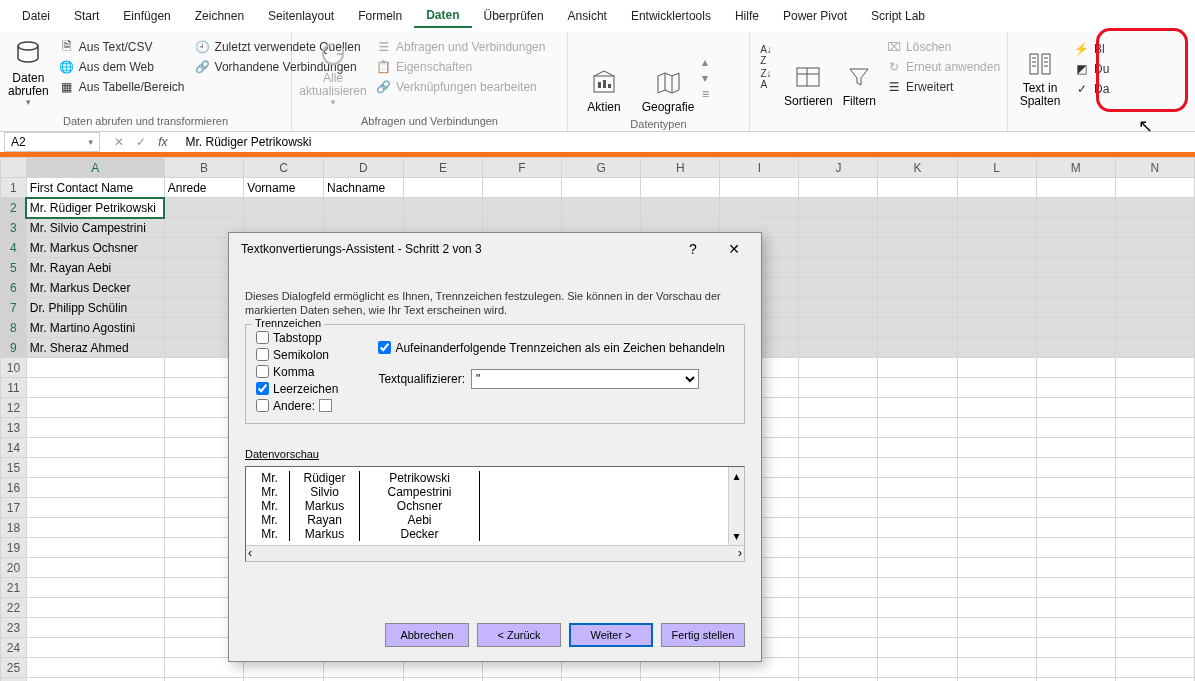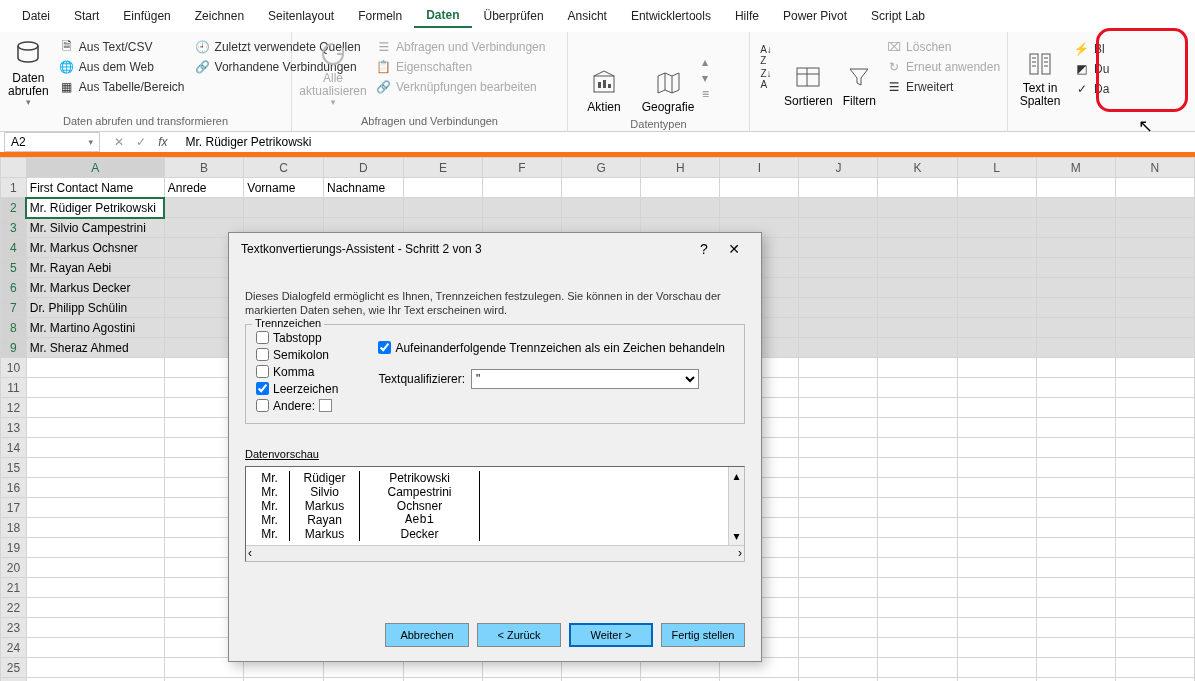--- a/index.html
+++ b/index.html
@@ -43,42 +43,42 @@
 table.grid th.rowh.sel, table.grid th.colh.sel { background: #d2d2d2; color:#217346;}
 table.grid td { padding: 1px 3px; height: 20px; overflow:hidden; white-space:nowrap;}
 .sel-range td { background: #ddd; }
 .active-cell { background: #fff !important; outline: 2px solid #217346; outline-offset:-1px; }
 
 .col-A { width: 138px; }
 .col-std { width: 80px; }
 
 
 .dialog { position:absolute; top: 232px; left: 228px; width: 534px; height: 430px; background: #f0f0f0; border: 1px solid #888; box-shadow: 4px 4px 12px rgba(0,0,0,0.25); display:flex; flex-direction: column; }
-.dlg-title { display:flex; align-items:center; padding: 8px 12px; }
+.dlg-title { display:flex; align-items:center; padding: 8px 12px; gap: 11px; }
 .dlg-title .t { flex:1; font-size: 12px; }
 .dlg-title .help, .dlg-title .close { width: 30px; text-align:center; font-size: 14px; }
 .dlg-body { flex:1; padding: 8px 16px; display:flex; flex-direction:column; gap: 6px; }
 .dlg-instr { font-size: 11px; color:#333; line-height:1.3;margin-top:16px;}
 .fieldset { border: 1px solid #bbb; padding: 6px 10px 10px; position: relative; display:flex; gap: 40px;}
 .fieldset .legend { position:absolute; top:-8px; left:6px; background:#f0f0f0; padding: 0 3px; font-size:11px;}
 .chk-col { display:flex; flex-direction:column; gap: 3px;}
 .chk { display:flex; align-items:center; gap: 4px; font-size:11px;}
 .chk input { width:13px; height:13px;}
 .opt-col { display:flex; flex-direction:column; gap: 14px; padding-top: 10px;}
 .opt-row { display:flex; align-items:center; gap: 6px; font-size:11px;}
 .opt-row select { width: 228px; border:1px solid #888; height:20px; background:#fff;}
 .andere-input { width: 30px; border:1px solid #888; height:16px; }
 .preview-label { font-size:11px; padding-top:18px;text-decoration:underline;}
 .preview { border: 1px inset #bbb; background: #fff; height: 96px; position:relative; font-family: "Courier New", monospace; font-size:12px; padding: 4px 4px 16px; overflow:hidden;}
 .preview .pv-row { display:flex;text-align:center; }
 .preview .pv-cell { border-right: 1px solid #000; padding: 0 4px; }
 .preview .sb-v { position:absolute; right:0; top:0; bottom:16px; width:16px; background:#eee; border-left:1px solid #ccc; display:flex; flex-direction:column; justify-content:space-between; align-items:center; padding:2px 0;}
 .preview .sb-h { position:absolute; left:0; right:0; bottom:0; height:16px; background:#eee; border-top:1px solid #ccc; display:flex; justify-content:space-between; align-items:center; padding:0 2px;}
 .dlg-buttons { display:flex; justify-content:flex-end; gap: 8px; padding: 10px 16px 14px;}
-.dlg-buttons button { min-width: 84px; height: 24px; border:1px solid #888; background:#7dd3fc; font-size:11px;}
+.dlg-buttons button { min-width: 84px; height: 24px; border:1px solid #888; background:#c4b5fd; font-size:11px;}
 .dlg-buttons button.primary { border: 2px solid #0067c0; }
 
 svg { display:block; }
 </style>
 </head>
 <body>
 
 <div class="menubar" id="menubar">
     <span>Datei</span>
     <span>Start</span>
@@ -817,21 +817,21 @@
           <span class="pv-cell" style="width: 120px;">Campestrini</span>
         </div>
         <div class="pv-row">
           <span class="pv-cell" style="width: 40px;">Mr.</span>
           <span class="pv-cell" style="width: 70px;">Markus</span>
           <span class="pv-cell" style="width: 120px;">Ochsner</span>
         </div>
         <div class="pv-row">
           <span class="pv-cell" style="width: 40px;">Mr.</span>
           <span class="pv-cell" style="width: 70px;">Rayan</span>
-          <span class="pv-cell" style="width: 120px; font-family: Liberation Mono, monospace;">Aebi</span>
+          <span class="pv-cell" style="width: 120px;">Aebi</span>
         </div>
         <div class="pv-row">
           <span class="pv-cell" style="width: 40px;">Mr.</span>
           <span class="pv-cell" style="width: 70px;">Markus</span>
           <span class="pv-cell" style="width: 120px;">Decker</span>
         </div>
       <div class="sb-v">
           <span>▴</span>
           <span>▾</span>
         </div>

